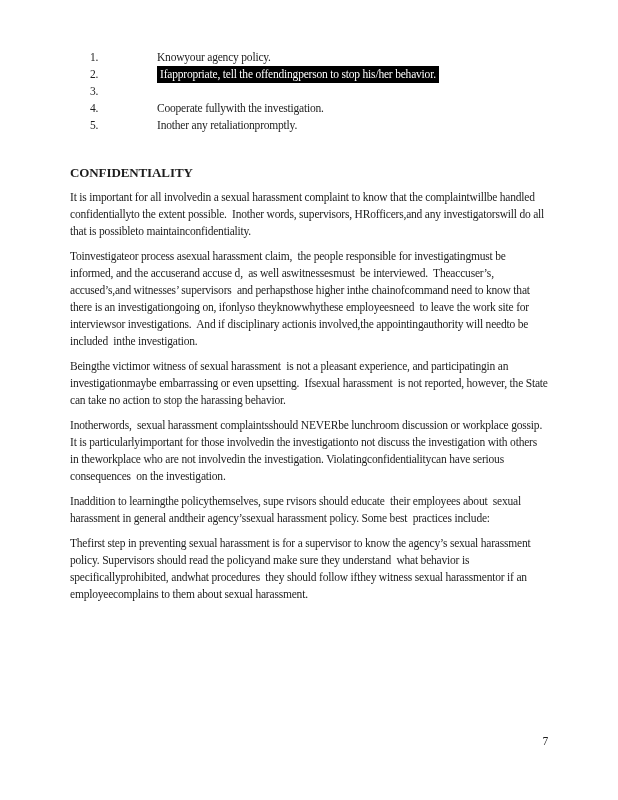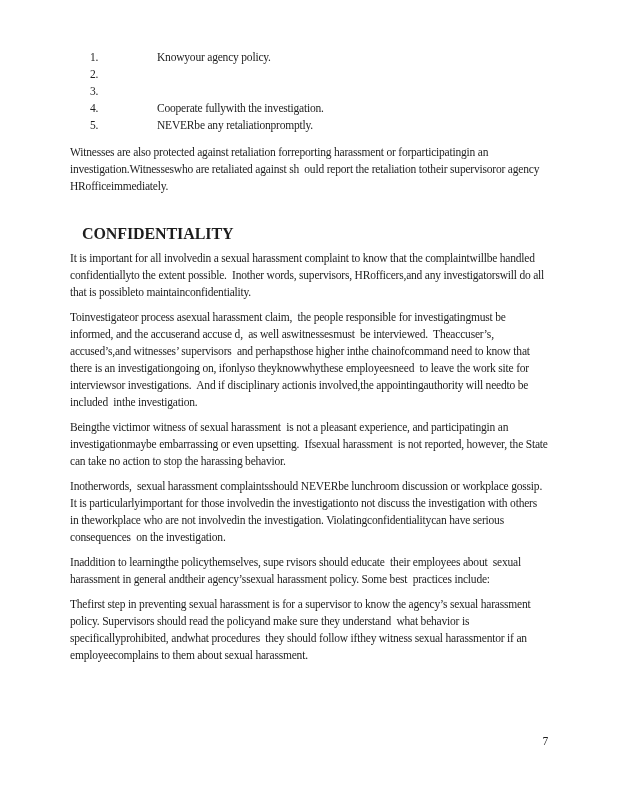--- a/index.html
+++ b/index.html
@@ -42,23 +42,23 @@
     background: #000000;
     color: #ffffff;
     padding: 0 3px;
   }
   p.body-para {
     margin: 0 0 8px 0;
     white-space: pre-wrap;
   }
   .heading {
     font-weight: bold;
-    font-size: 16px;
+    font-size: 13px;
     letter-spacing: -0.1px;
-    margin: 30px 0 8px 12px;
+    margin: 30px 0 8px 0;
   }
   .heading.h-prev {
     margin-top: 26px;
   }
   .page-number {
     position: absolute;
     top: 733px;
     left: 0;
     width: 548px;
     text-align: right;
@@ -69,35 +69,35 @@
 
 <div class="page">
 
   <ol class="steps">
     <li>
       <span class="num">1.</span>
       <span class="txt">Knowyour agency policy.</span>
     </li>
     <li>
       <span class="num">2.</span>
+      <span class="txt hl">Ifappropriate, tell the offendingperson to stop his/her behavior.</span>
     </li>
     <li>
       <span class="num">3.</span>
     </li>
     <li>
       <span class="num">4.</span>
       <span class="txt">Cooperate fullywith the investigation.</span>
     </li>
     <li>
       <span class="num">5.</span>
-      <span class="txt">NEVERbe any retaliationpromptly.</span>
+      <span class="txt">Inother any retaliationpromptly.</span>
     </li>
   </ol>
 
-  <p class="body-para">Witnesses are also protected against retaliation forreporting harassment or forparticipatingin an investigation.Witnesseswho are retaliated against sh  ould report the retaliation totheir supervisoror agency HRofficeimmediately.</p>
 
   <div class="heading h-conf">CONFIDENTIALITY</div>
 
   <p class="body-para">It is important for all involvedin a sexual harassment complaint to know that the complaintwillbe handled confidentiallyto the extent possible.  Inother words, supervisors, HRofficers,and any investigatorswill do all that is possibleto maintainconfidentiality.</p>
   <p class="body-para">Toinvestigateor process asexual harassment claim,  the people responsible for investigatingmust be informed, and the accuserand accuse d,  as well aswitnessesmust  be interviewed.  Theaccuser’s, accused’s,and witnesses’ supervisors  and perhapsthose higher inthe chainofcommand need to know that there is an investigationgoing on, ifonlyso theyknowwhythese employeesneed  to leave the work site for interviewsor investigations.  And if disciplinary actionis involved,the appointingauthority will needto be included  inthe investigation.</p>
   <p class="body-para">Beingthe victimor witness of sexual harassment  is not a pleasant experience, and participatingin an investigationmaybe embarrassing or even upsetting.  Ifsexual harassment  is not reported, however, the State can take no action to stop the harassing behavior.</p>
   <p class="body-para">Inotherwords,  sexual harassment complaintsshould NEVERbe lunchroom discussion or workplace gossip.  It is particularlyimportant for those involvedin the investigationto not discuss the investigation with others in theworkplace who are not involvedin the investigation. Violatingconfidentialitycan have serious consequences  on the investigation.</p>
 
 
   <p class="body-para">Inaddition to learningthe policythemselves, supe rvisors should educate  their employees about  sexual harassment in general andtheir agency’ssexual harassment policy. Some best  practices include:</p>

